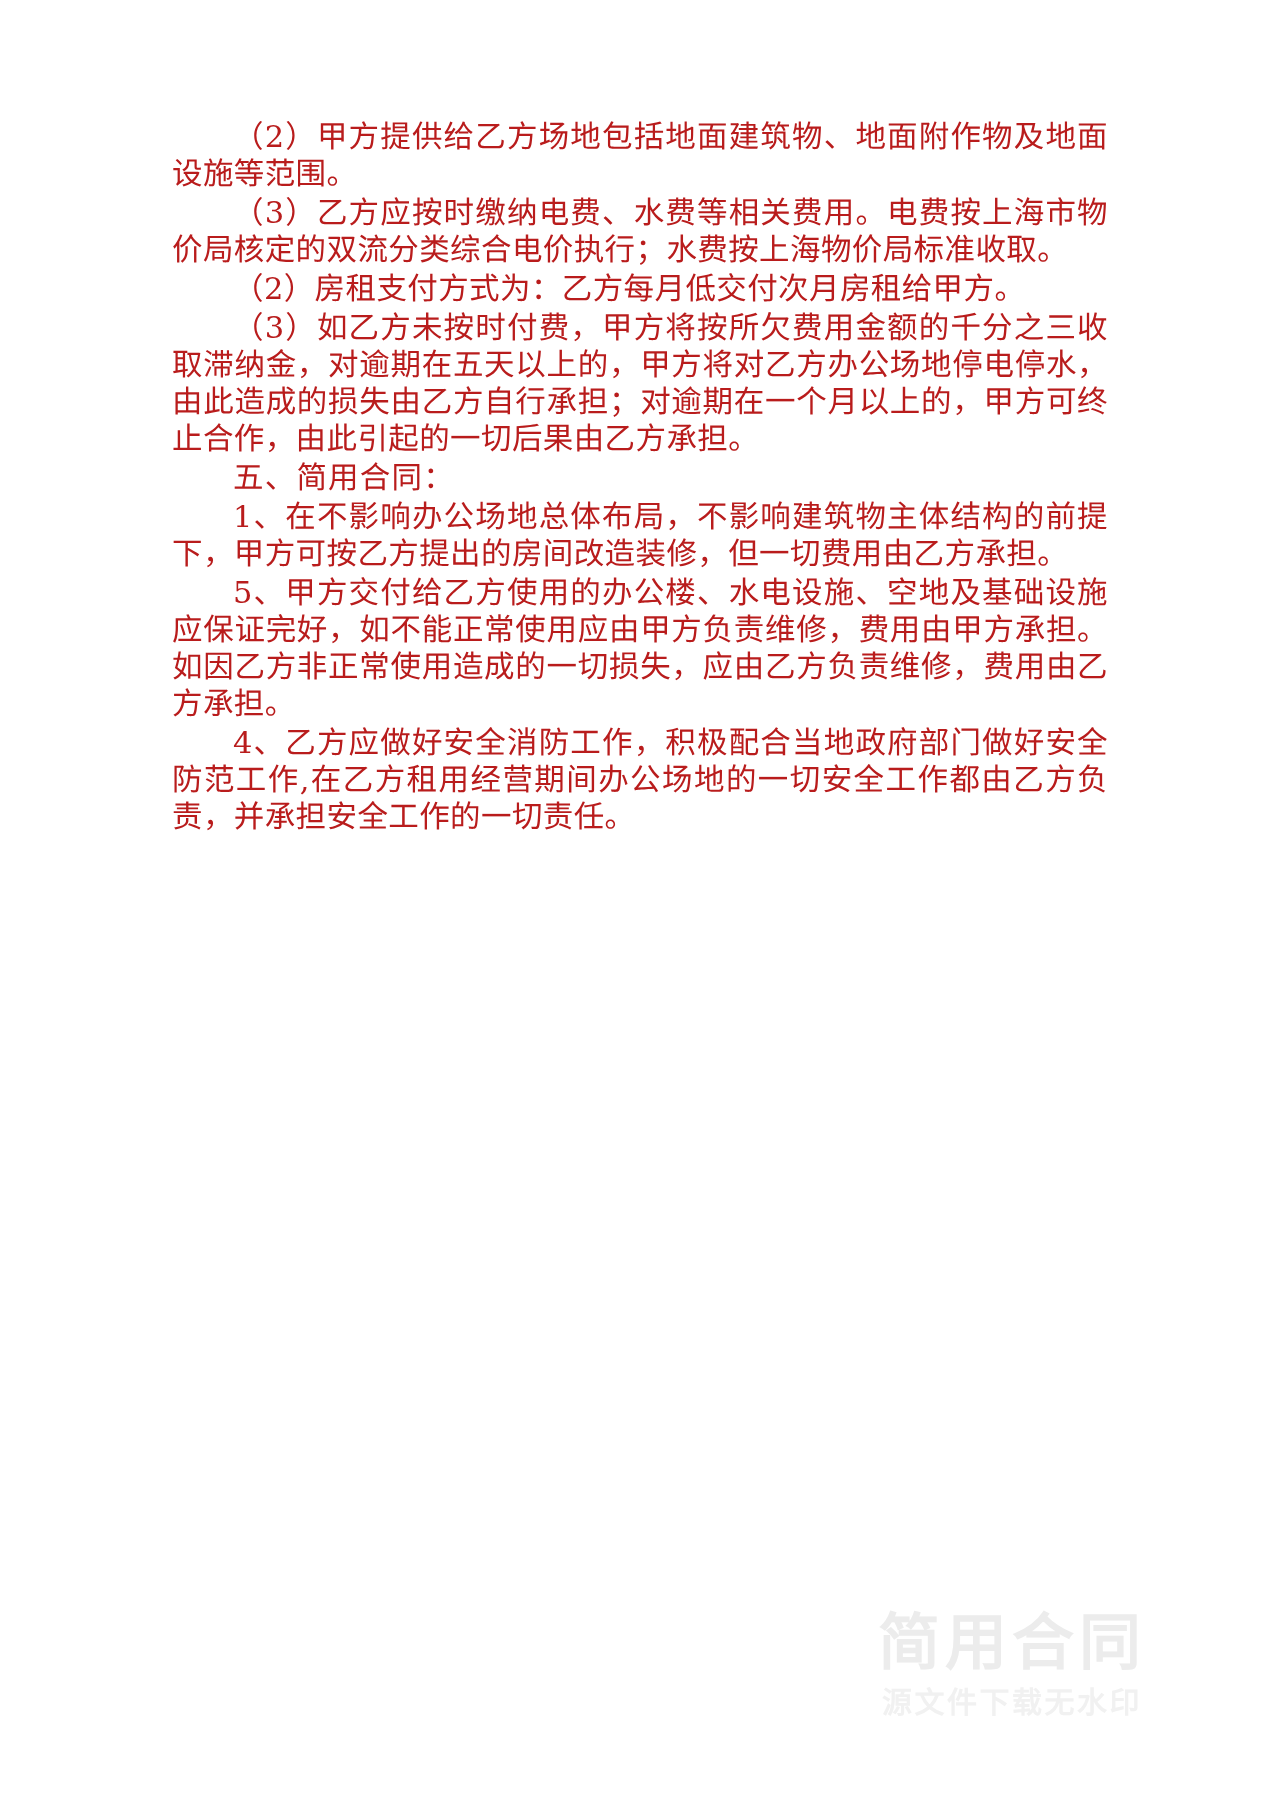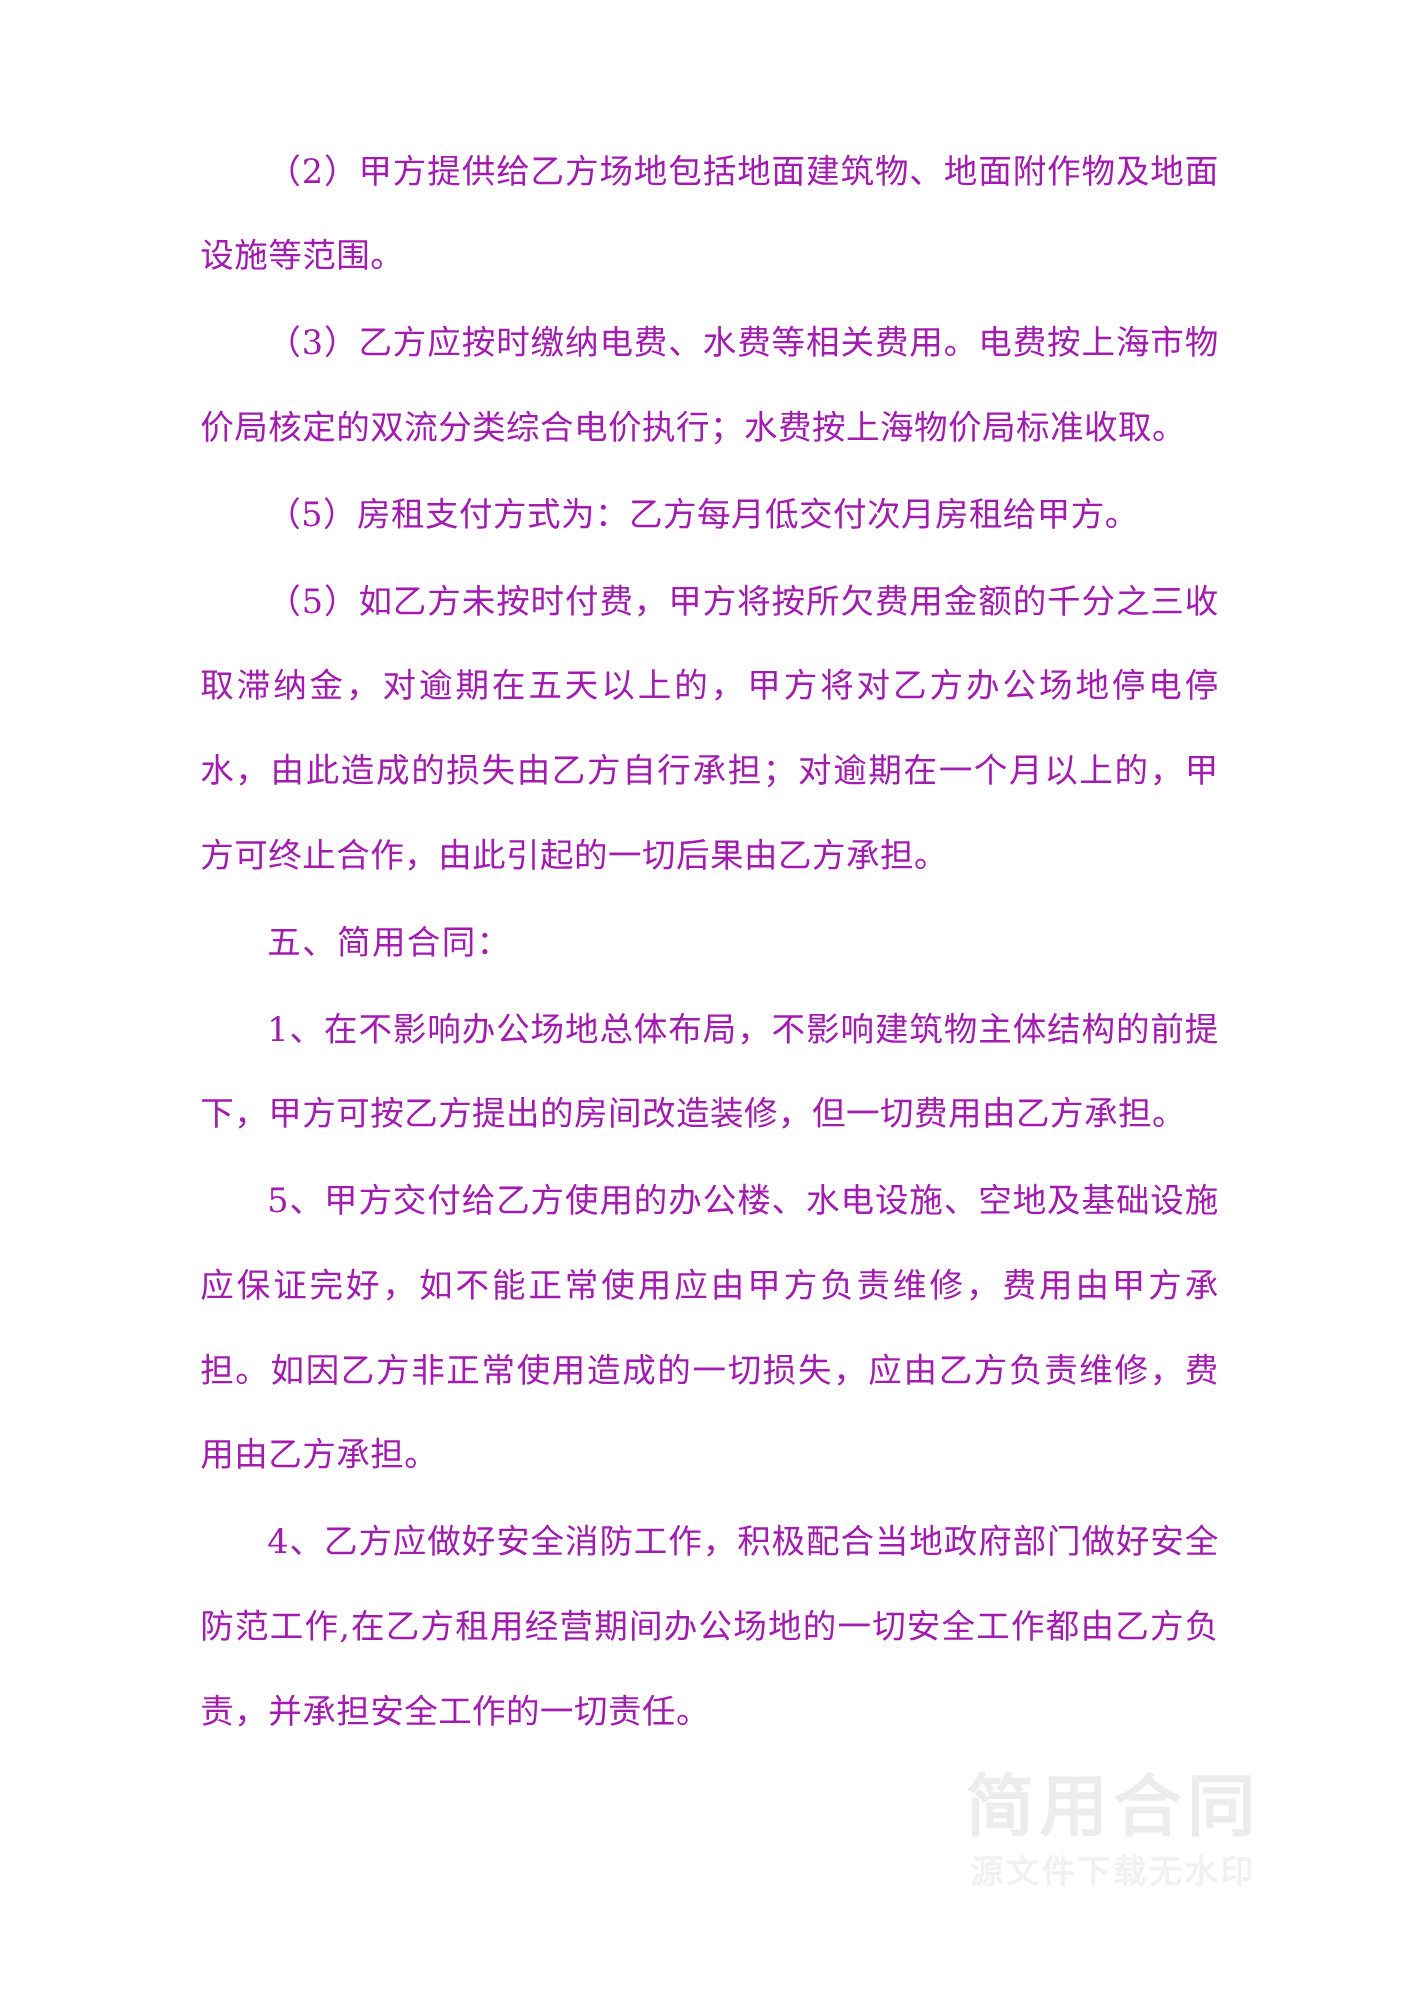--- a/index.html
+++ b/index.html
@@ -18,25 +18,25 @@
     box-sizing: border-box;
   }
   .doc-body {
     position: absolute;
     left: 172px;
     top: 118px;
     width: 936px;
     box-sizing: border-box;
   }
   .para {
-    margin: 0 0 2px 10px;
+    margin: 0 0 2px 0;
     font-family: "DejaVu Serif", "Liberation Serif", serif;
     font-size: 30.5px;
-    line-height: 77px;
-    color: #a21caf;
+    line-height: 37px;
+    color: #b91c1c;
     text-align: justify;
     text-justify: inter-character;
     letter-spacing: 0.4px;
     word-break: break-all;
     -webkit-font-smoothing: antialiased;
   }
   .para.indent {
     text-indent: 61px;
   }
   .para.heading {
@@ -73,22 +73,22 @@
   }
 </style>
 </head>
 <body>
 
 <div class="page">
 
   <div class="doc-body">
     <p class="para indent">（2）甲方提供给乙方场地包括地面建筑物、地面附作物及地面设施等范围。</p>
     <p class="para indent">（3）乙方应按时缴纳电费、水费等相关费用。电费按上海市物价局核定的双流分类综合电价执行；水费按上海物价局标准收取。</p>
-    <p class="para indent">（5）房租支付方式为：乙方每月低交付次月房租给甲方。</p>
-    <p class="para indent">（5）如乙方未按时付费，甲方将按所欠费用金额的千分之三收取滞纳金，对逾期在五天以上的，甲方将对乙方办公场地停电停水，由此造成的损失由乙方自行承担；对逾期在一个月以上的，甲方可终止合作，由此引起的一切后果由乙方承担。</p>
+    <p class="para indent">（2）房租支付方式为：乙方每月低交付次月房租给甲方。</p>
+    <p class="para indent">（3）如乙方未按时付费，甲方将按所欠费用金额的千分之三收取滞纳金，对逾期在五天以上的，甲方将对乙方办公场地停电停水，由此造成的损失由乙方自行承担；对逾期在一个月以上的，甲方可终止合作，由此引起的一切后果由乙方承担。</p>
     <p class="para heading">五、简用合同：</p>
     <p class="para indent">1、在不影响办公场地总体布局，不影响建筑物主体结构的前提下，甲方可按乙方提出的房间改造装修，但一切费用由乙方承担。</p>
     <p class="para indent">5、甲方交付给乙方使用的办公楼、水电设施、空地及基础设施应保证完好，如不能正常使用应由甲方负责维修，费用由甲方承担。如因乙方非正常使用造成的一切损失，应由乙方负责维修，费用由乙方承担。</p>
     <p class="para indent">4、乙方应做好安全消防工作，积极配合当地政府部门做好安全防范工作,在乙方租用经营期间办公场地的一切安全工作都由乙方负责，并承担安全工作的一切责任。</p>
   </div>
 
   <div class="watermark">
     <div class="watermark-main">简用合同</div>
     <div class="watermark-sub">源文件下载无水印</div>
   </div>

